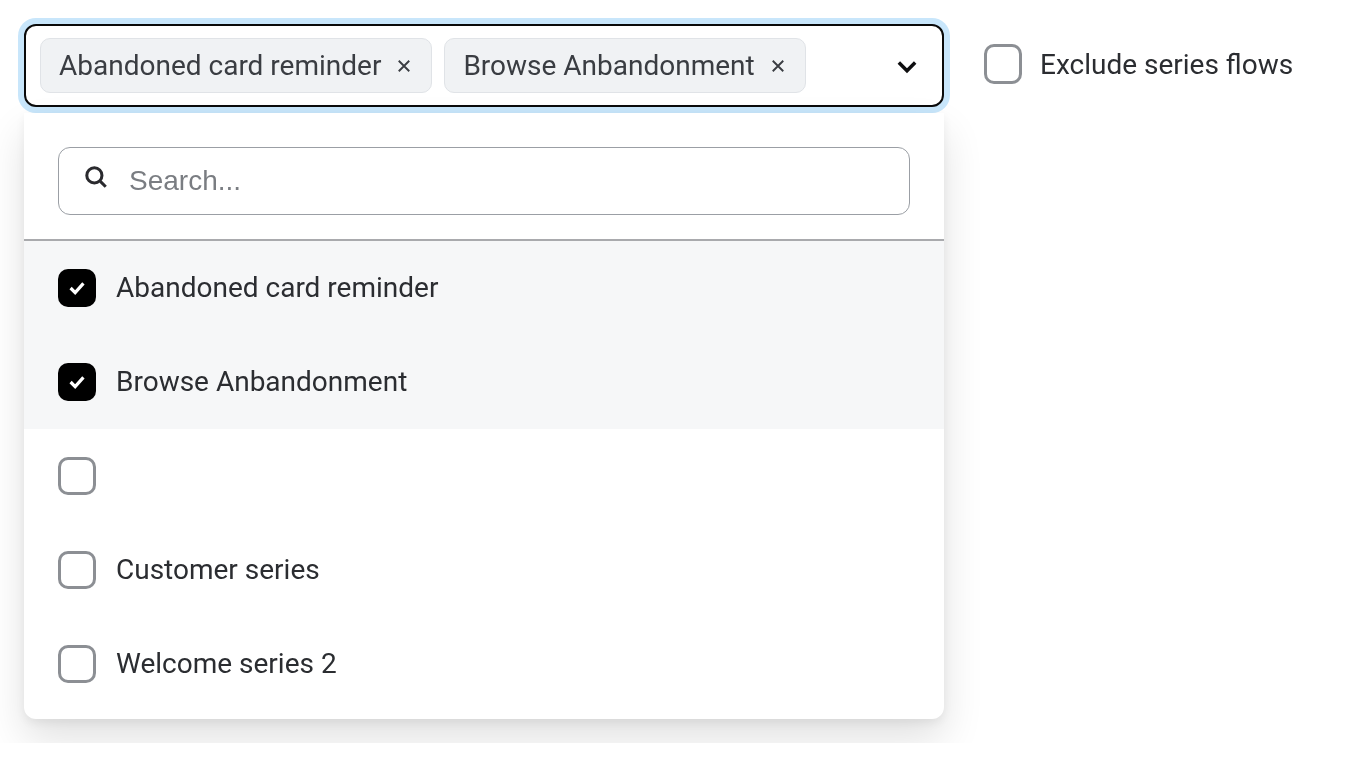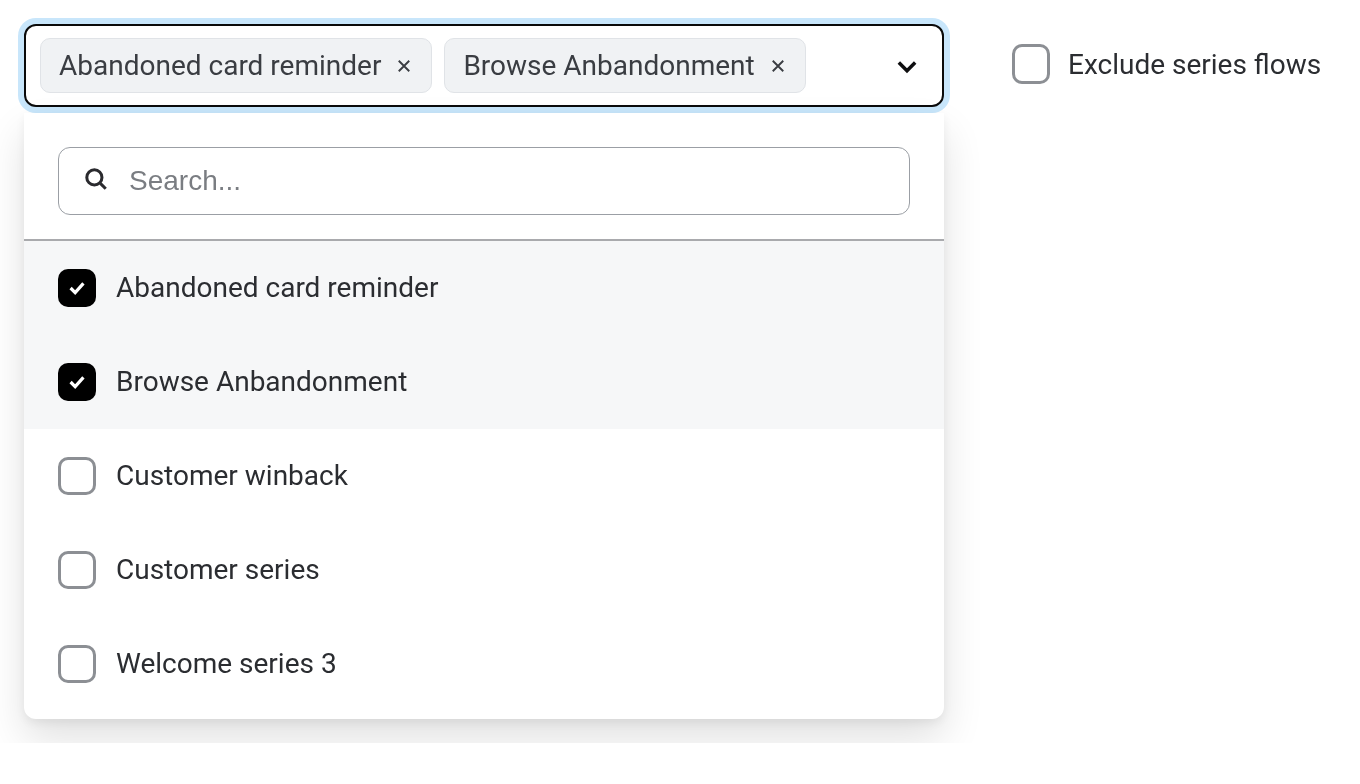--- a/index.html
+++ b/index.html
@@ -3,21 +3,21 @@
   <meta charset="utf-8">
   <style>
     * { box-sizing: border-box; }
     body {
       margin: 0;
       padding: 24px;
       font-family: -apple-system, BlinkMacSystemFont, "Segoe UI", Roboto, Helvetica, Arial, sans-serif;
       color: #2a2a2e;
       background: #fff;
     }
-    .row { display: flex; align-items: flex-start; gap: 68px; }
+    .row { display: flex; align-items: flex-start; gap: 40px; }
     .left { width: 920px; position: relative; }
 
     
     .multi {
       display: flex;
       align-items: center;
       gap: 12px;
       padding: 12px 14px;
       border: 2px solid #0a0a0a;
       border-radius: 12px;
@@ -45,21 +45,21 @@
     .panel {
       margin-top: 6px;
       background: #fff;
       border-radius: 0 0 12px 12px;
       box-shadow: 0 20px 40px rgba(0,0,0,0.12), 0 4px 10px rgba(0,0,0,0.06);
       padding-bottom: 8px;
     }
     .search-wrap { padding: 34px 34px 24px; }
     .search {
       display: flex;
-      align-items: center;
+      align-items: flex-start;
       gap: 18px;
       border: 1.5px solid #9b9fa5;
       border-radius: 12px;
       padding: 16px 24px;
     }
     .search svg { width: 26px; height: 26px; stroke: #2a2a2e; stroke-width: 2.8; fill: none; }
     .search input {
       border: none; outline: none; flex:1;
       font-size: 28px; color: #2a2a2e; background: transparent;
     }
@@ -139,29 +139,28 @@
           <div class="opt selected">
             <div class="cb checked">
               <svg viewBox="0 0 24 24">
                 <polyline points="5 12 10 17 19 7"></polyline>
               </svg>
             </div>
             <span>Browse Anbandonment</span>
           </div>
           <div class="opt">
             <div class="cb unchecked"></div>
-            <span>Customer winback</span>
           </div>
           <div class="opt">
             <div class="cb unchecked"></div>
             <span>Customer series</span>
           </div>
           <div class="opt">
             <div class="cb unchecked"></div>
-            <span>Welcome series 3</span>
+            <span>Welcome series 2</span>
           </div>
         </div>
     </div>
   </div>
 
   <div class="exclude">
     <div class="cb unchecked"></div>
     <span class="lbl">Exclude series flows</span>
   </div>
 </div>

